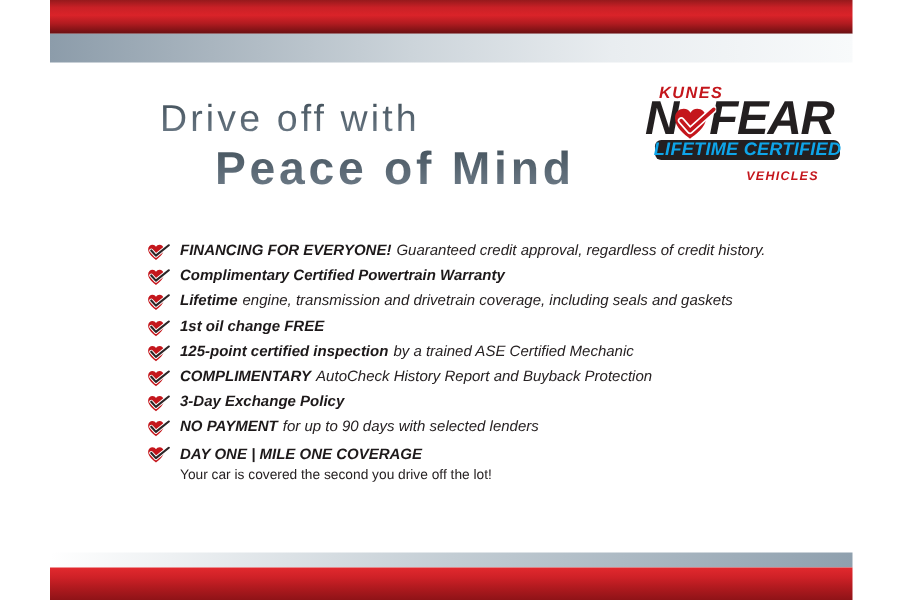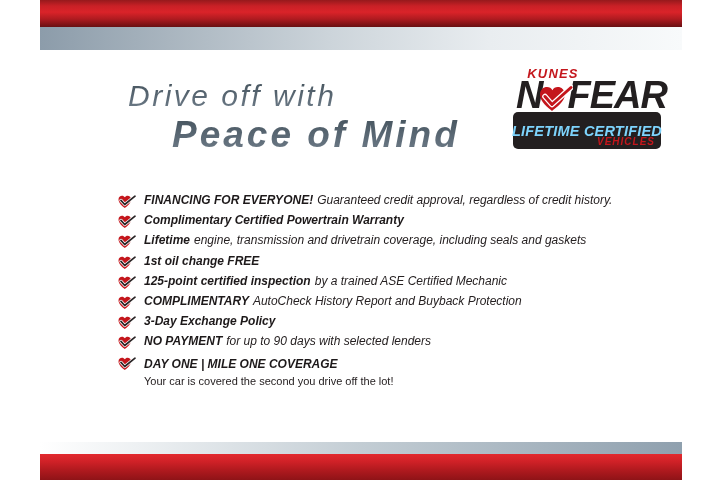--- a/index.html
+++ b/index.html
@@ -10,34 +10,34 @@
 
   .bar-red-top { position:absolute; top:0; left:0; width:100%; height:27px;
     background:linear-gradient(180deg,#96191c 0%,#c92026 22%,#da2329 45%,#b01b20 70%,#7c1215 92%,#671013 100%); }
   .bar-silver-top { position:absolute; top:27px; left:0; width:100%; height:23px;
     background:linear-gradient(90deg,#8c9caa 0%,#a9b5bf 20%,#ccd4da 45%,#e9edf0 70%,#f8fafb 100%); }
   .bar-silver-bottom { position:absolute; bottom:26px; left:0; width:100%; height:12px;
     background:linear-gradient(90deg,#ffffff 0%,#eef1f3 15%,#c3cdd4 50%,#8fa0ae 100%); }
   .bar-red-bottom { position:absolute; bottom:0; left:0; width:100%; height:26px;
     background:linear-gradient(180deg,#e2292e 0%,#cf2127 30%,#b21a1f 60%,#8e1317 100%); }
 
-  .h1, .h2 { position:absolute; font-style:italic; white-space:nowrap;
+  .h1, .h2 { position:absolute; white-space:nowrap;
     background:linear-gradient(180deg,#47555f 10%,#5c6a76 55%,#73808c 100%);
     -webkit-background-clip:text; background-clip:text; color:transparent; }
   .h1 { left:88px;  top:79px;  font-size:30px; letter-spacing:2.5px; font-weight:normal; }
   .h2 { left:132px; top:114px; font-size:37px; letter-spacing:3px;  font-weight:bold; }
 
   .logo { position:absolute; left:470px; top:64px; width:172px; height:100px; }
   .logo-kunes { position:absolute; left:5px; top:2px; width:76px; text-align:center;
     font-size:13px; font-weight:bold; font-style:italic; color:#c4161c; letter-spacing:1.2px; }
   .logo-nofear { position:absolute; left:6px; top:10px; display:flex; align-items:center;
     font-size:38px; font-weight:bold; font-style:italic; color:#231f20; letter-spacing:-1px; white-space:nowrap; }
   .logo-heart { margin:0 -6px 0 -3px; position:relative; top:3px; }
-  .logo-badge { position:absolute; left:3px; top:48px; width:148px; height:37px; background:#231f20;
-    border-radius:5px; color:#7dd3fc; font-size:14.5px; font-weight:bold; font-style:italic;
+  .logo-badge { position:absolute; left:14px; top:48px; width:148px; height:16px; background:#231f20;
+    border-radius:5px; color:#0ea5e9; font-size:14.5px; font-weight:bold; font-style:italic;
     display:flex; align-items:center; justify-content:center; letter-spacing:0.2px; white-space:nowrap; }
   .logo-vehicles { position:absolute; left:61px; top:72px; width:110px; text-align:center;
     font-size:10px; font-weight:bold; font-style:italic; color:#c4161c; letter-spacing:1px; }
 
   .benefits { position:absolute; left:78px; top:192px; margin:0; padding:0; list-style:none; }
   .row { display:flex; align-items:flex-start; height:20.2px; }
   .row:last-child { height:auto; }
   .bullet-icon { flex:0 0 auto; margin:3px 8px 0 0; }
   .btxt { font-size:12px; font-style:italic; color:#262122; white-space:nowrap; line-height:17px; }
   .lead { font-weight:bold; color:#1d191a; }

